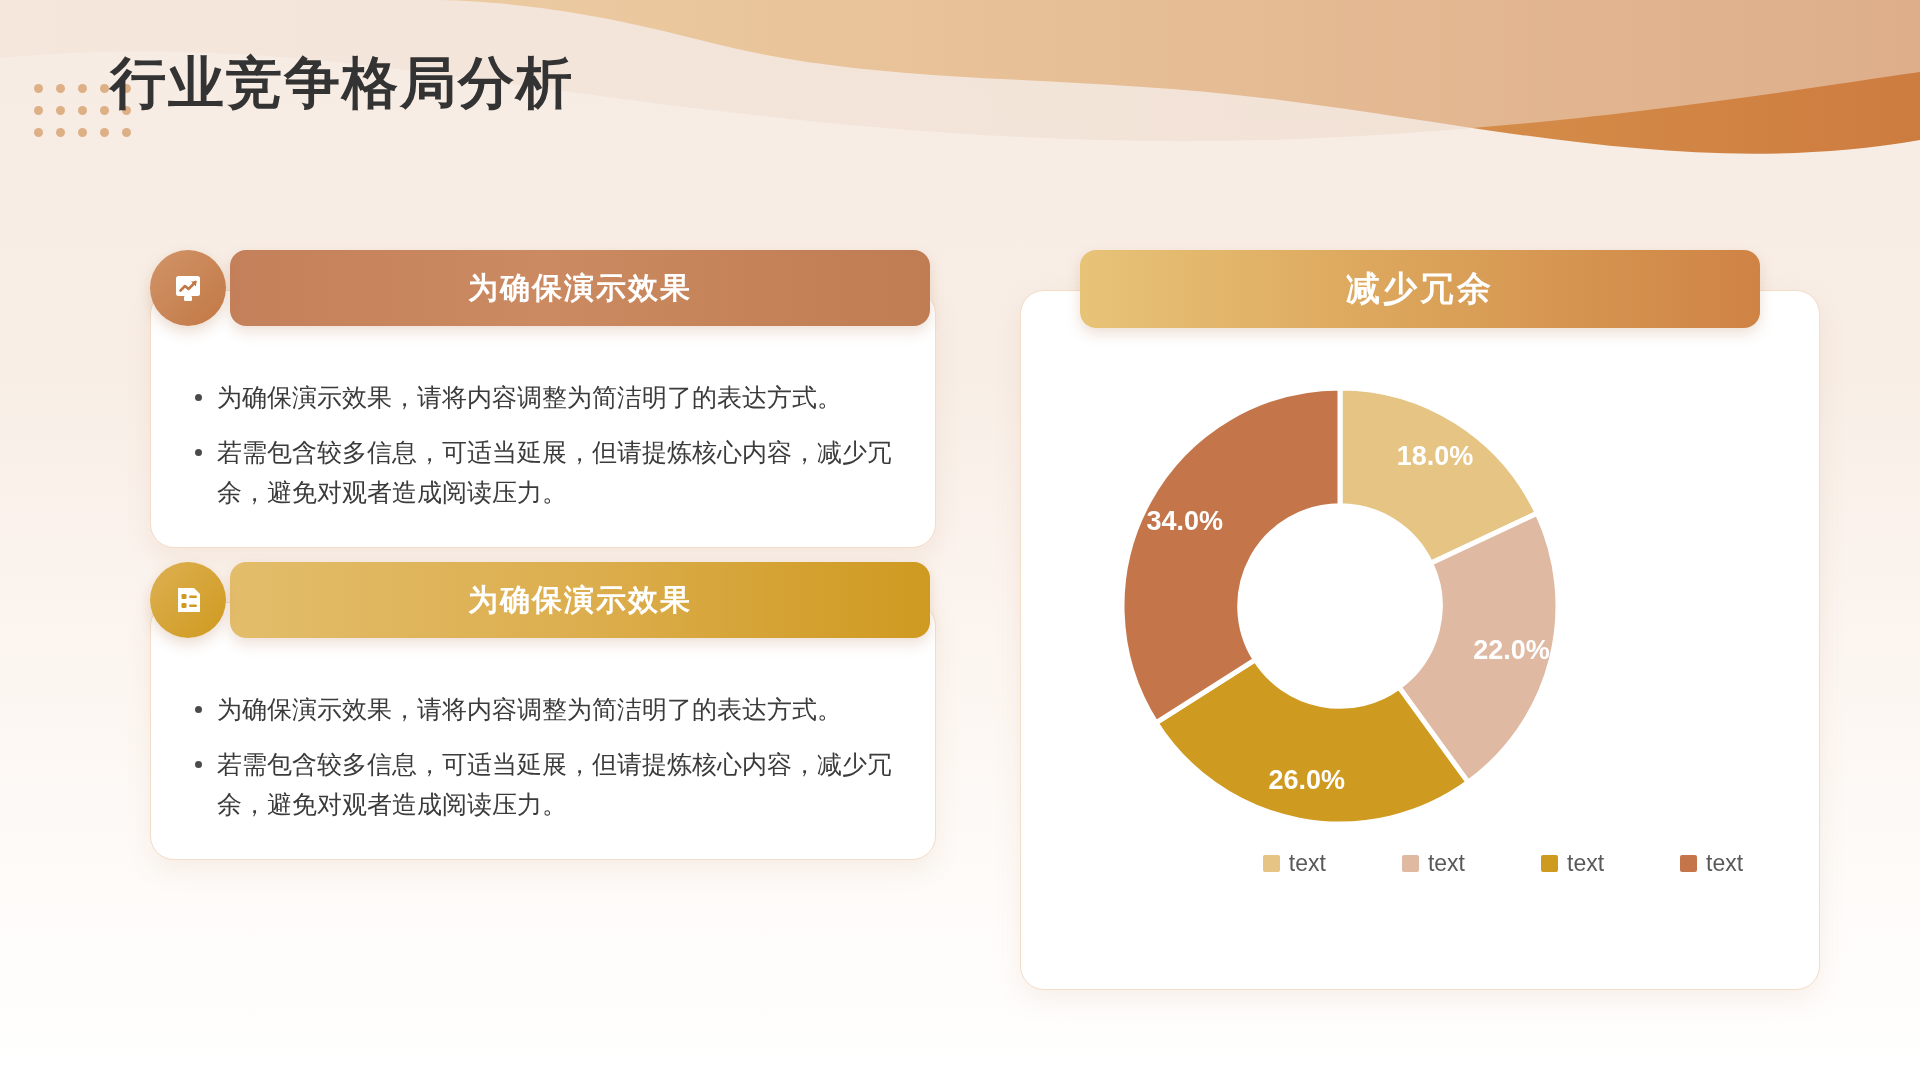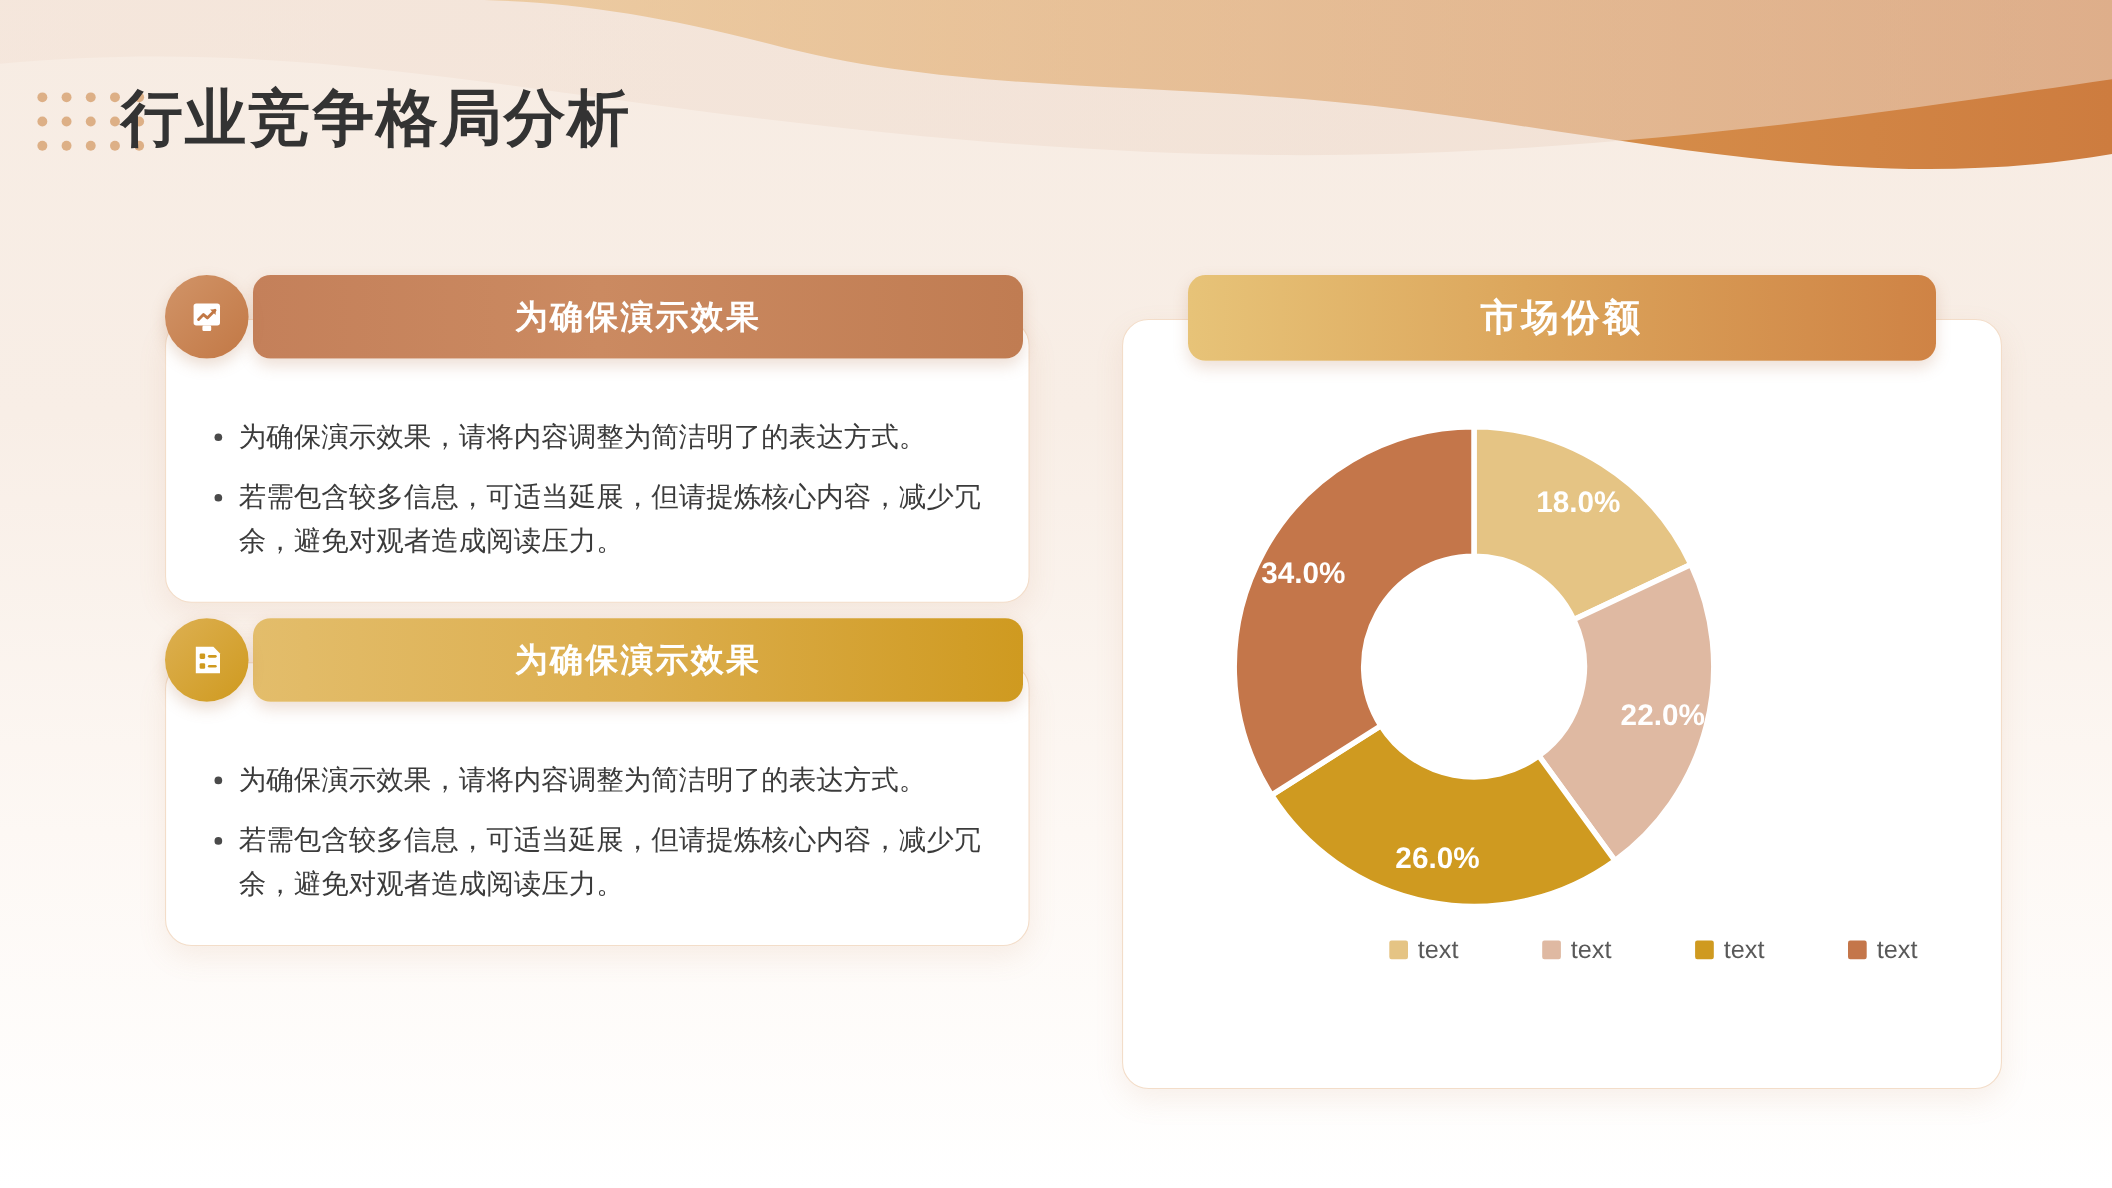--- a/index.html
+++ b/index.html
@@ -47,21 +47,21 @@
     height: 9px;
     border-radius: 50%;
     background: #d8a475;
     opacity: .85;
   }
 
   
   .page-title {
     position: absolute;
     left: 110px;
-    top: 70px;
+    top: 46px;
     font-size: 56px;
     font-weight: bold;
     color: #333333;
     letter-spacing: 2px;
     white-space: nowrap;
     z-index: 6;
   }
 
   
   .left-col {
@@ -307,21 +307,21 @@
           <rect x="13.5" y="23" width="5" height="5" rx="1.2" fill="#cf9a1f"></rect>
           <rect x="21" y="15.5" width="8" height="2.4" rx="1.2" fill="#cf9a1f"></rect>
           <rect x="21" y="24.5" width="8" height="2.4" rx="1.2" fill="#cf9a1f"></rect>
         </svg>
       </div>
     </div>
   </div>
 
   <div class="chart-block">
     <div class="chart-card"></div>
-    <div class="chart-head">市场份额</div>
+    <div class="chart-head">减少冗余</div>
 
     <div class="donut-wrap">
       <svg id="donut" width="460" height="460" viewBox="0 0 460 460">
           <path d="M 230 12 A 218 218 0 0 1 427.25229743759223 137.18011443881414 L 320.73605682129244 187.3028526418545 A 100.28 100.28 0 0 0 230 129.72 Z" fill="#e5c484" stroke="#ffffff" stroke-width="5"></path>
           <text x="324.9163584625794" y="80.43575127657306" text-anchor="middle" dominant-baseline="central" class="slice-label">18.0%</text>
           <path d="M 427.25229743759223 137.18011443881414 A 218 218 0 0 1 358.13718499975914 406.36570477373857 L 288.9431050998892 311.12822419591976 A 100.28 100.28 0 0 0 320.73605682129244 187.3028526418545 Z" fill="#dfb9a2" stroke="#ffffff" stroke-width="5"></path>
           <text x="401.5748211623257" y="274.05292661238235" text-anchor="middle" dominant-baseline="central" class="slice-label">22.0%</text>
           <path d="M 358.13718499975914 406.36570477373857 A 218 218 0 0 1 45.93651224056066 346.8102413054212 L 145.33079563065792 283.73271100049374 A 100.28 100.28 0 0 0 288.9431050998892 311.12822419591976 Z" fill="#cf9a20" stroke="#ffffff" stroke-width="5"></path>
           <text x="196.8072739342847" y="404.0023635940799" text-anchor="middle" dominant-baseline="central" class="slice-label">26.0%</text>
           <path d="M 45.93651224056066 346.8102413054212 A 218 218 0 0 1 229.99999999999997 12 L 229.99999999999997 129.72 A 100.28 100.28 0 0 0 145.33079563065792 283.73271100049374 Z" fill="#c4764a" stroke="#ffffff" stroke-width="5"></path>

